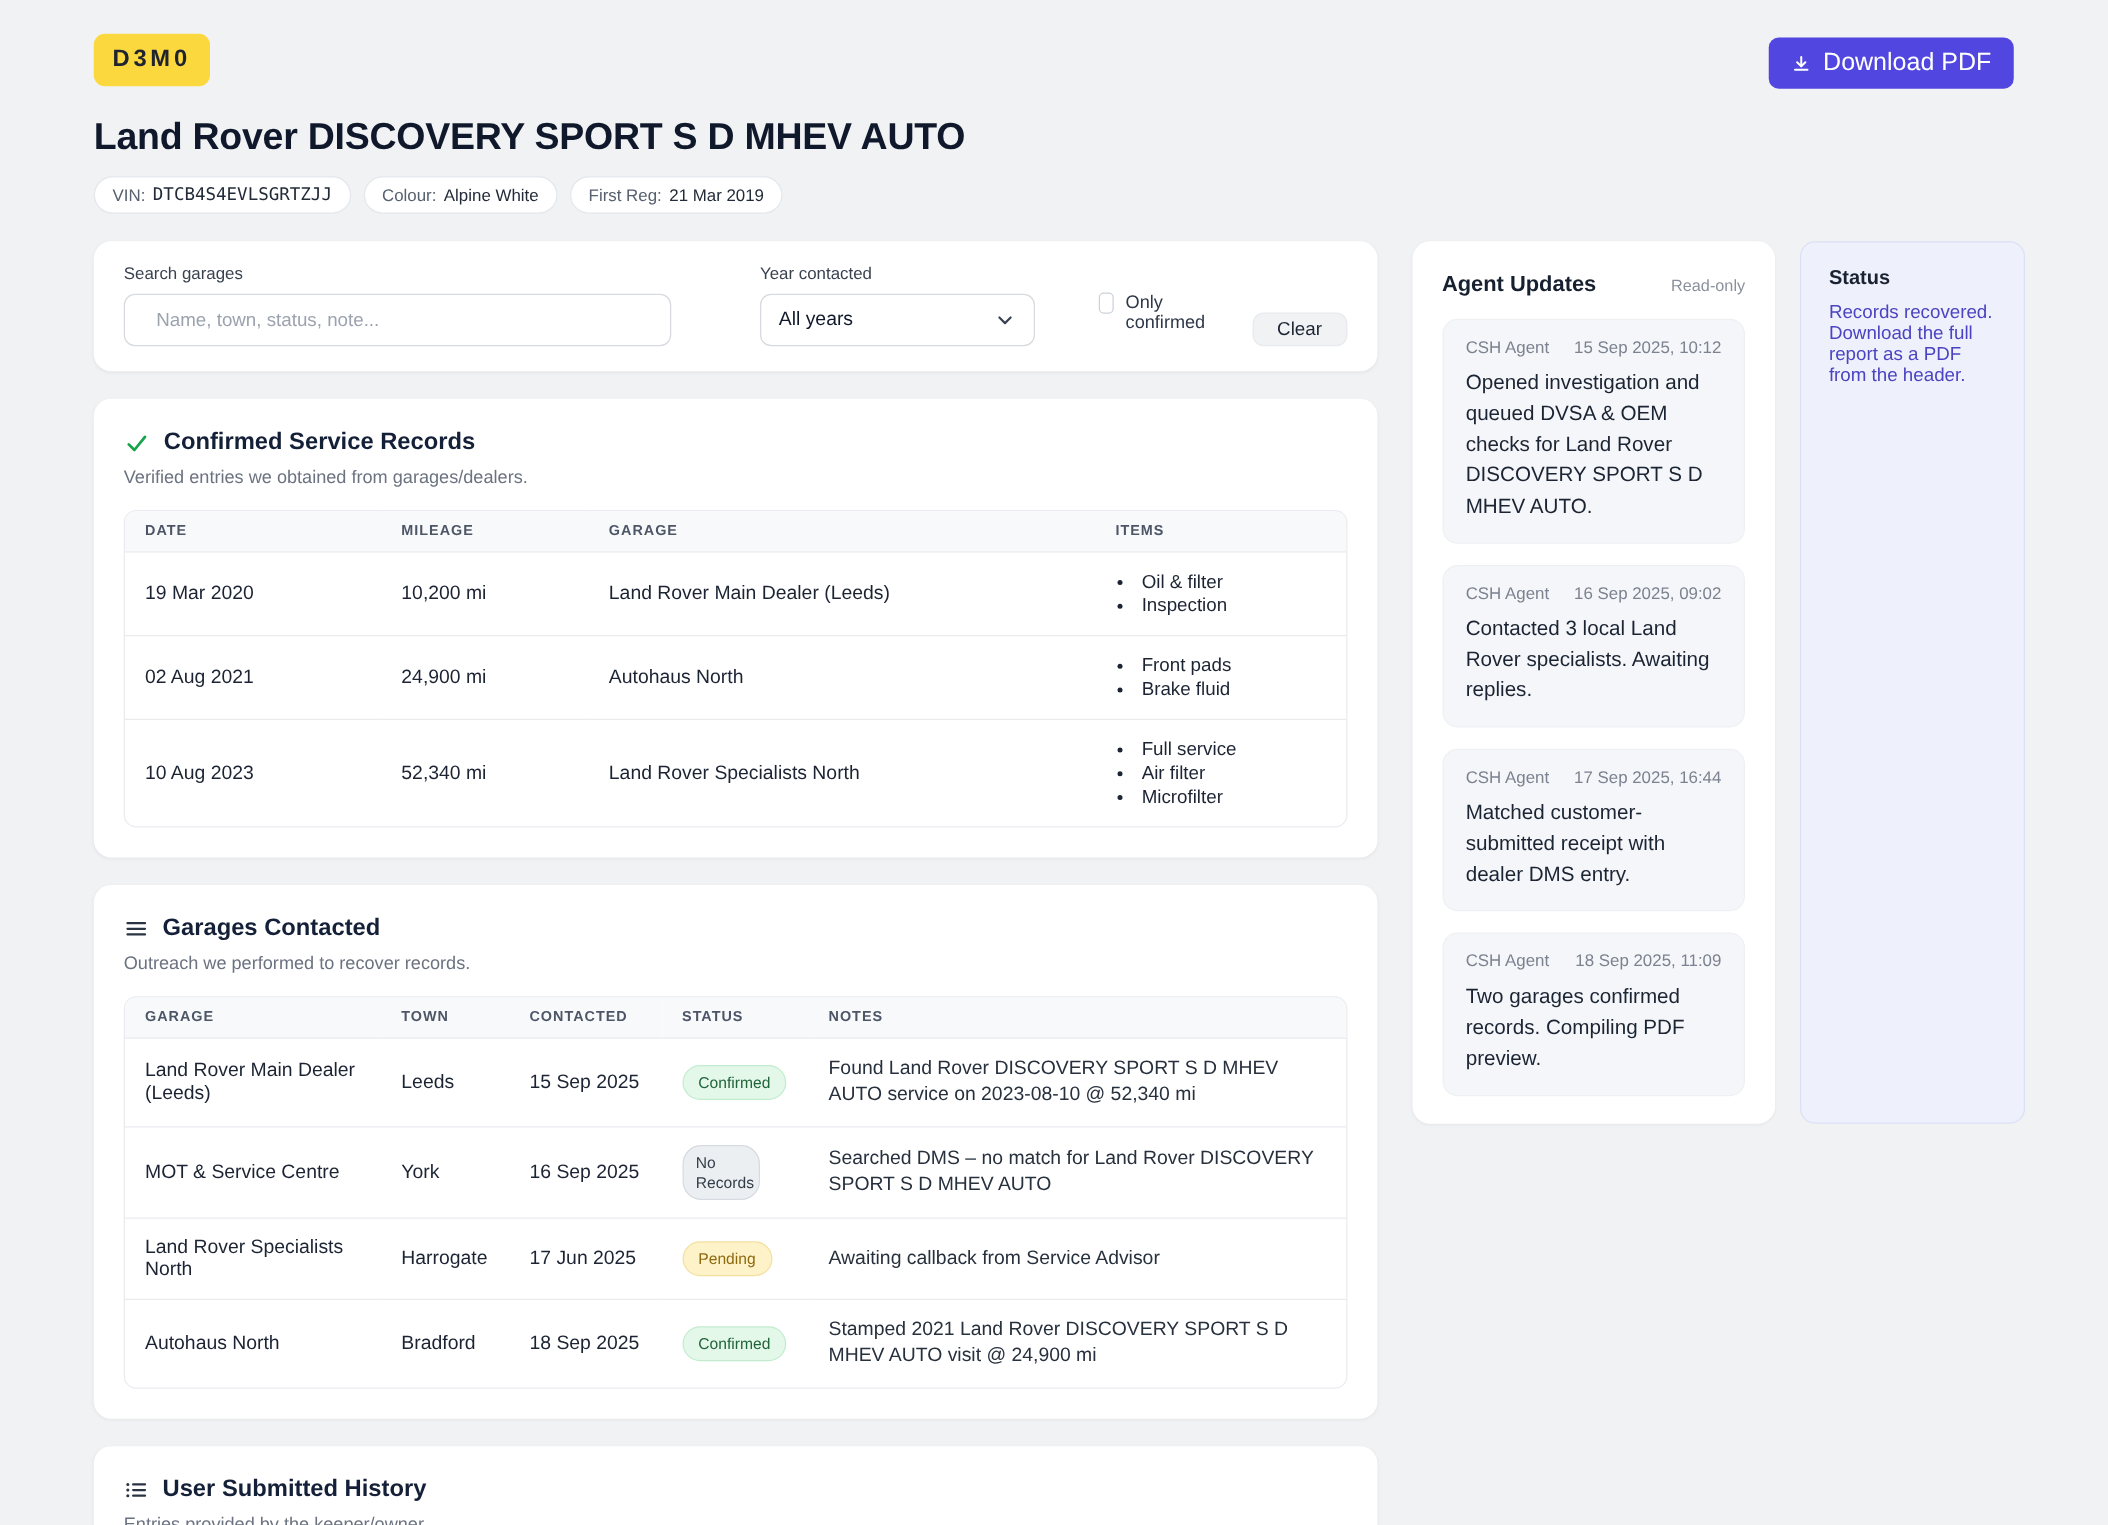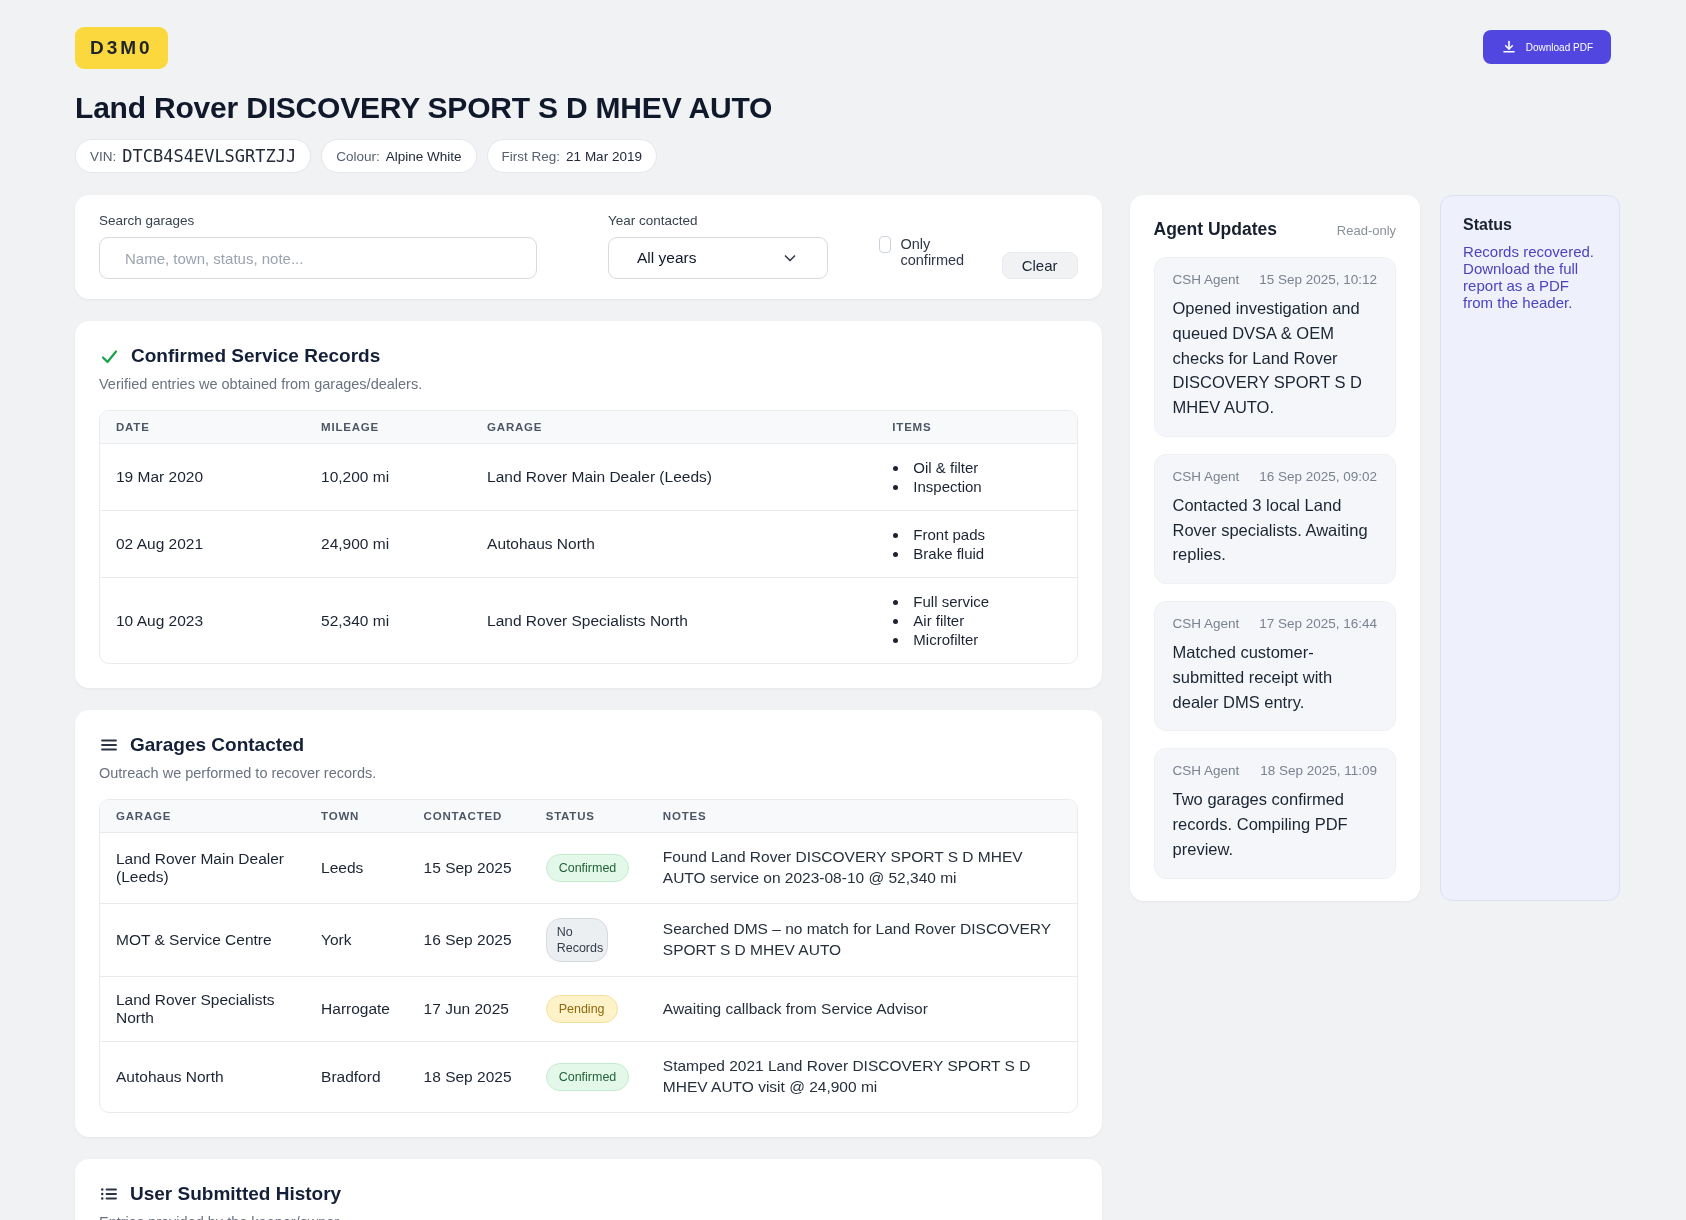--- a/index.html
+++ b/index.html
@@ -14,33 +14,33 @@
   
   .header-row { display: flex; justify-content: space-between; align-items: flex-start; }
   .plate-badge {
     display: inline-block; background: #fbd93e; color: #20242e;
     font-weight: 700; font-size: 19px; letter-spacing: 3px;
     padding: 10px 15px; border-radius: 9px;
   }
   .download-btn {
     display: inline-flex; align-items: center; gap: 9px;
     background: #5246e0; color: #fff; border: none; cursor: pointer;
-    font-family: inherit; font-size: 10px; font-weight: 500;
+    font-family: inherit; font-size: 20px; font-weight: 500;
     padding: 9px 18px; border-radius: 8px; margin-top: 3px; justify-content: center;
   }
   .page-title { margin-top: 22px; font-size: 30px; font-weight: 700; color: #10192b; letter-spacing: -0.2px; }
   .chips { display: flex; gap: 10px; margin-top: 14px; }
   .chip {
     display: inline-flex; align-items: center; gap: 6px;
     background: #fff; border: 1px solid #e4e7ec; border-radius: 999px;
     padding: 6px 14px; font-size: 13.5px;
   }
   .chip .lab { color: #57606e; }
   .chip .val { color: #232b38; }
-  .chip .val.mono { font-family: "DejaVu Sans Mono", "Liberation Mono", monospace; font-size: 17px; }
+  .chip .val.mono { font-family: "DejaVu Sans Mono", "Liberation Mono", monospace; font-size: 14px; }
 
   
   .layout { display: grid; grid-template-columns: 1fr 490px; gap: 28px; margin-top: 22px; align-items: start; }
   .card {
     background: #fff; border-radius: 14px; padding: 24px;
     box-shadow: 0 1px 3px rgba(17,24,39,.05);
   }
 
   
   .filters-card { padding: 18px 24px 20px 24px; margin-bottom: 22px; }
@@ -48,21 +48,21 @@
   .field-label { display: block; font-size: 13.5px; color: #39424f; margin-bottom: 9px; }
   .text-input {
     width: 438px; height: 42px; border: 1px solid #d7dade; border-radius: 9px;
     padding: 0 25px; font-size: 15px; color: #1f2937; font-family: inherit; outline: none; background:#fff;
   }
   .text-input::placeholder { color: #9ca3af; }
   .field-group.year { margin-left: 38px; }
   .select {
     width: 220px; height: 42px; border: 1px solid #d7dade; border-radius: 9px;
     display: flex; align-items: center; justify-content: space-between;
-    padding: 0 28px; background: #fff; cursor: pointer;
+    padding: 0 14px; background: #fff; cursor: pointer;
     font-size: 15.5px; font-weight: 500; color: #10192b;
   }
   .check-row { display: flex; align-items: flex-start; gap: 9px; margin-left: 18px; padding-bottom: 11px; }
   .checkbox {
     width: 17px; height: 17px; border: 1px solid #ccd2d9; border-radius: 4px; background: #fff;
     display: inline-block; cursor: pointer;
   }
   .check-label { font-size: 14.5px; color: #2f3848; }
   .clear-btn {
     margin-left: auto; height: 27px; padding: 0 19px;

